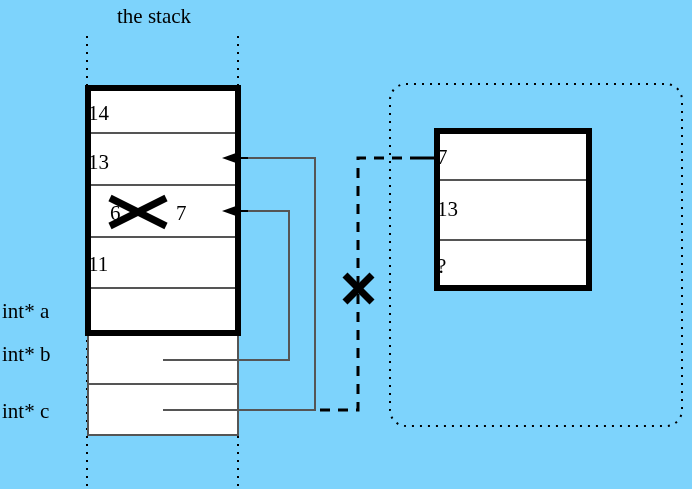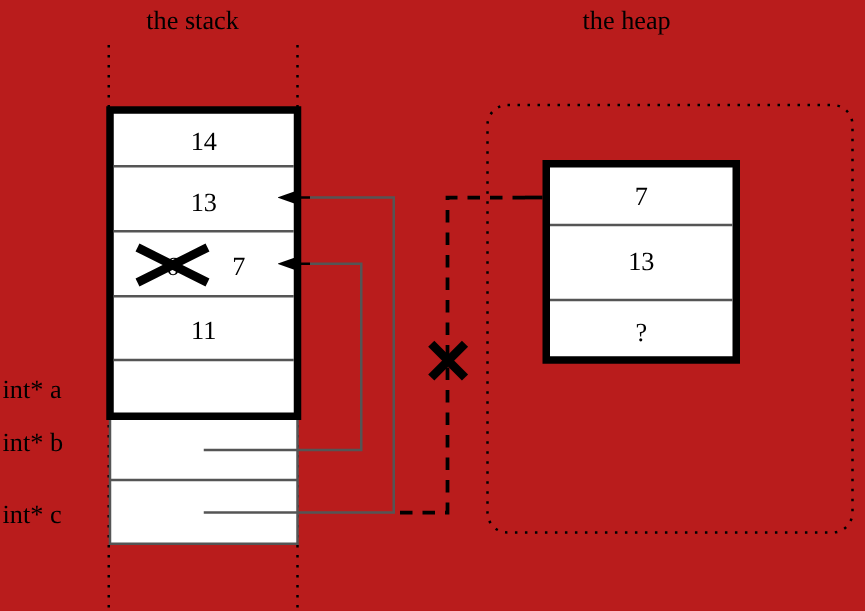--- a/index.html
+++ b/index.html
@@ -4,21 +4,21 @@
 <style>
   html, body {
     margin: 0;
     padding: 0;
     background: #ffffff;
   }
   #page {
     position: relative;
     width: 692px;
     height: 489px;
-    background: #b91c1c;
+    background: #7dd3fc;
     font-family: "Liberation Serif", "DejaVu Serif", serif;
     color: #000000;
     overflow: hidden;
   }
   #diagram-svg {
     position: absolute;
     left: 0;
     top: 0;
     width: 692px;
     height: 489px;
@@ -29,21 +29,20 @@
     line-height: 1;
     white-space: nowrap;
     color: #000;
   }
   .cell-text {
     position: absolute;
     font-size: 21px;
     line-height: 1;
     white-space: nowrap;
     color: #000;
-    text-align: center;
   }
   .var-label {
     position: absolute;
     font-size: 21px;
     line-height: 1;
     white-space: nowrap;
     color: #000;
   }
 </style>
 </head>
@@ -104,21 +103,20 @@
     </g>
 
     <g>
       <rect x="437" y="131" width="152" height="157" fill="#ffffff" stroke="#000000" stroke-width="6"></rect>
       <line x1="440" y1="180" x2="586" y2="180" stroke="#555555" stroke-width="2"></line>
       <line x1="440" y1="240" x2="586" y2="240" stroke="#555555" stroke-width="2"></line>
     </g>
   </svg>
 
   <div class="title-text" style="left:117px; top:6px;">the stack</div>
-  <div class="title-text" style="left:466px; top:6px;">the heap</div>
 
   <div class="cell-text" style="left:88px; top:103px; width:150px;">14</div>
   <div class="cell-text" style="left:88px; top:152px; width:150px;">13</div>
   <div class="cell-text" style="left:110px; top:203px; width:56px;">6</div>
   <div class="cell-text" style="left:176px; top:203px; width:30px;">7</div>
   <div class="cell-text" style="left:88px; top:254px; width:150px;">11</div>
 
   <div class="cell-text" style="left:437px; top:147px; width:152px;">7</div>
   <div class="cell-text" style="left:437px; top:199px; width:152px;">13</div>
   <div class="cell-text" style="left:437px; top:256px; width:152px;">?</div>

